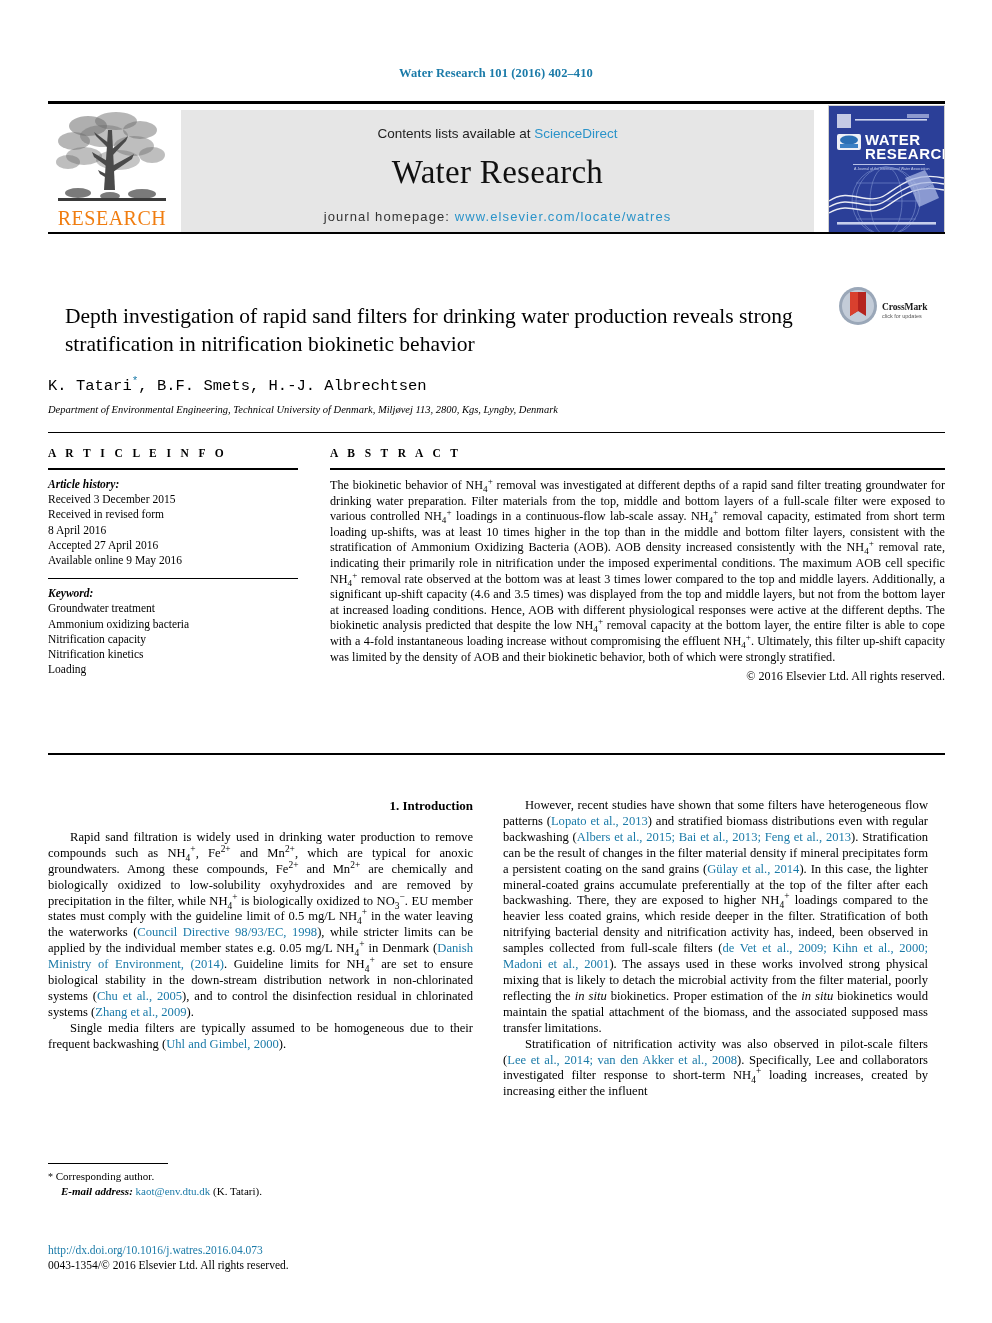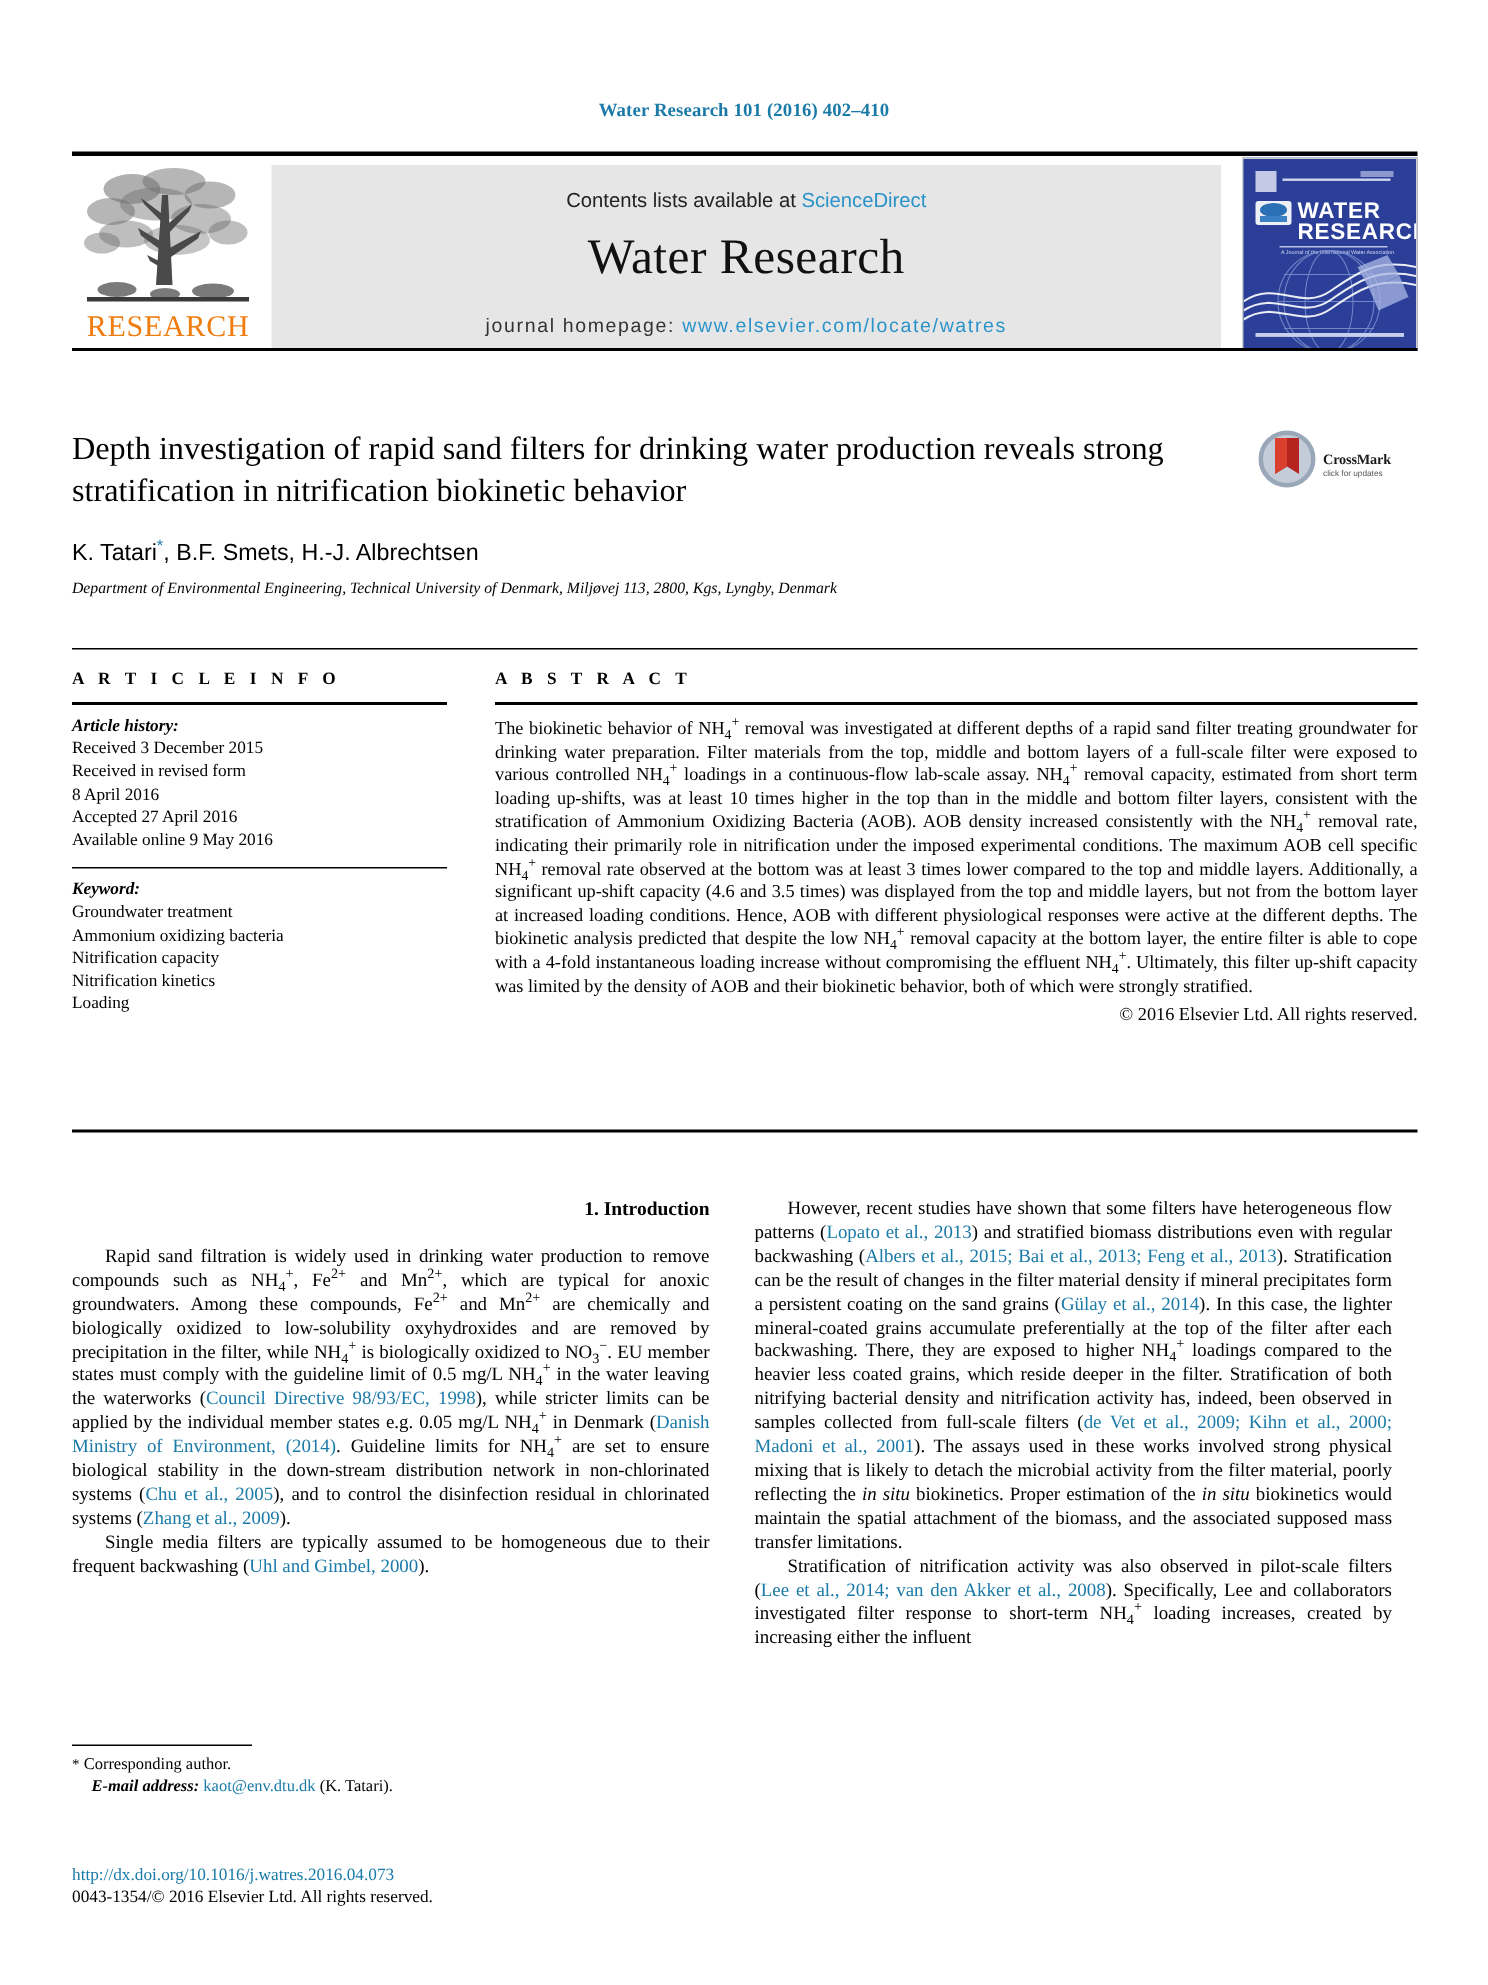--- a/index.html
+++ b/index.html
@@ -142,25 +142,25 @@
     left: 48px;
     width: 897px;
   }
   .paper-title {
     width: 790px;
     font-family: "Liberation Serif", serif;
     font-size: 21.5px;
     line-height: 28px;
     color: #000;
     font-weight: normal;
-    margin: 0;
+    margin: 17px;
   }
   .authors {
     margin-top: 17px;
-    font-family: Liberation Sans, sans-serif;
+    font-family: Liberation Mono, monospace;
     font-size: 15.5px;
     color: #000;
   }
   .authors .corr-star {
     color: #1a7aa8;
     font-size: 11px;
     vertical-align: super;
   }
   .affiliation {
     margin-top: 9px;

